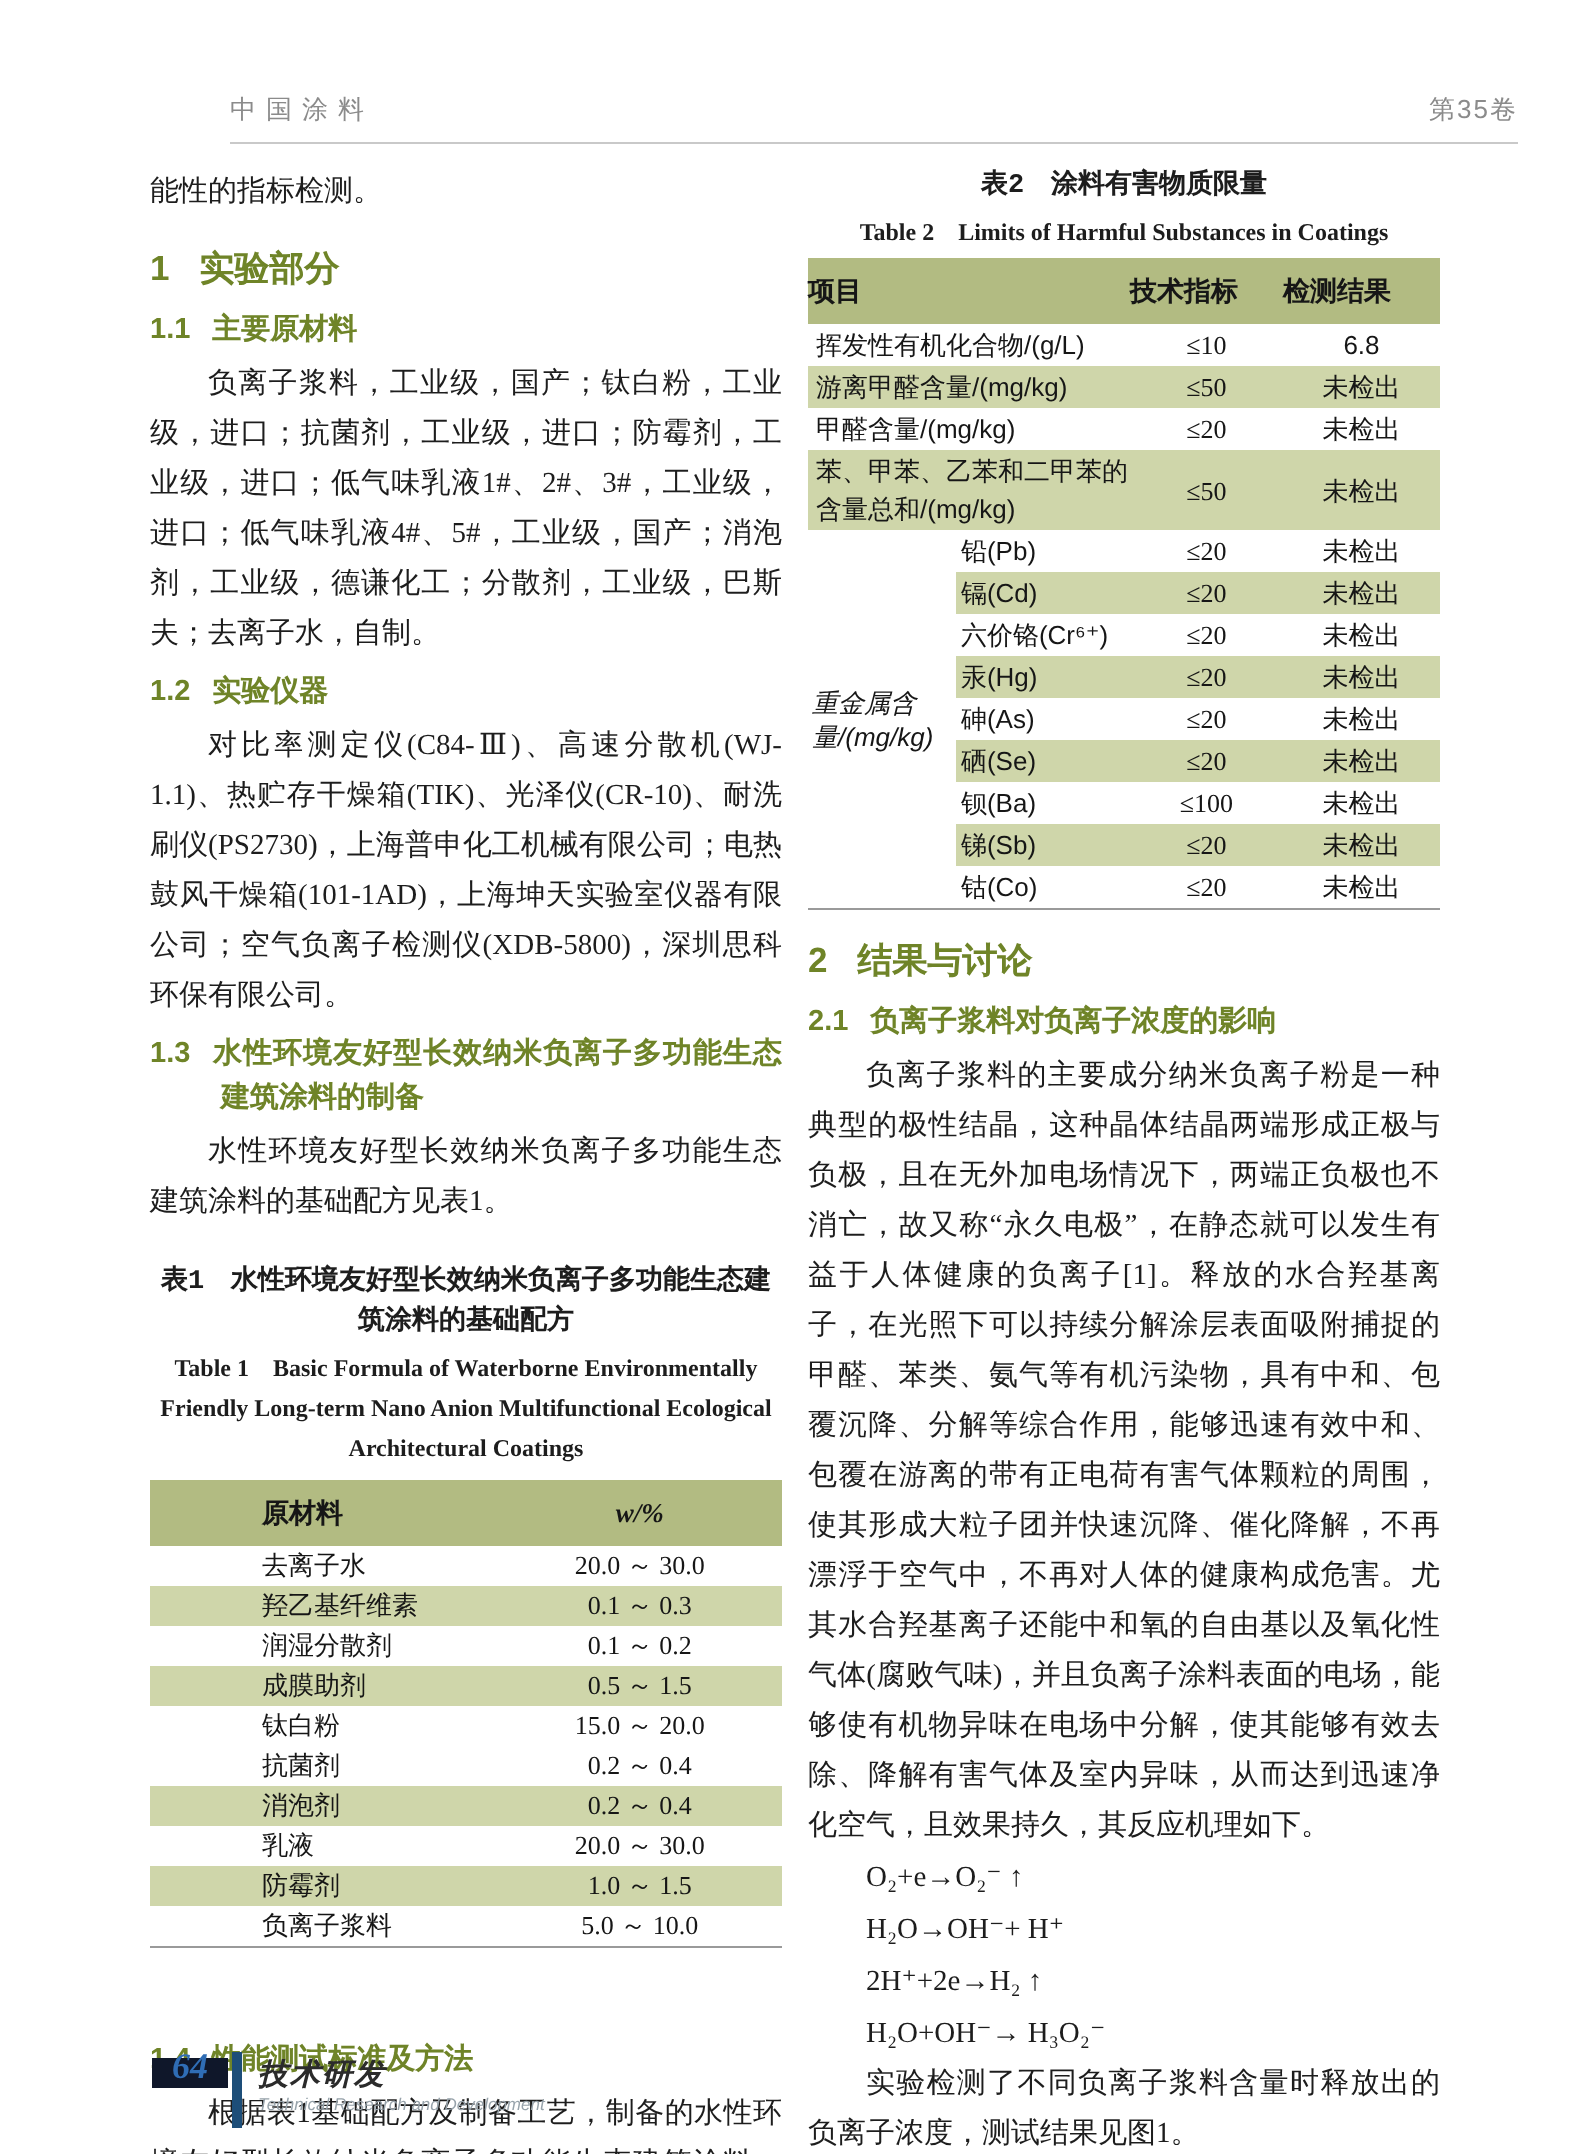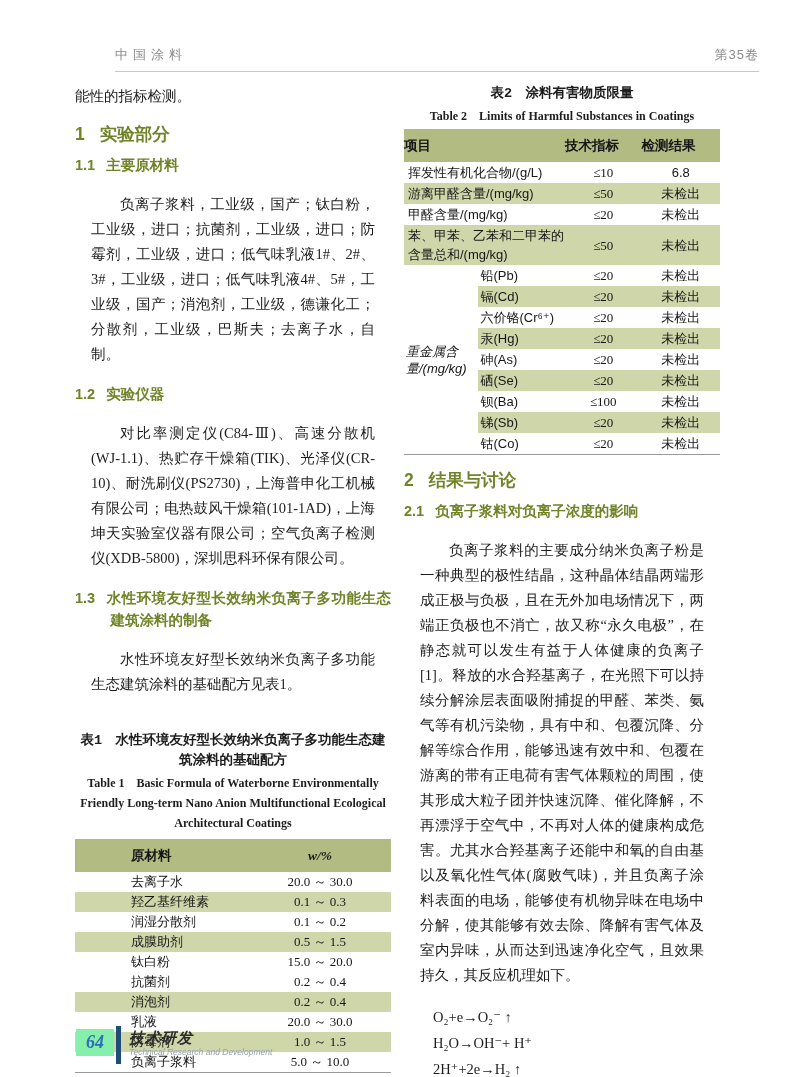--- a/index.html
+++ b/index.html
@@ -11,21 +11,21 @@
              padding-bottom:7px;display:flex;justify-content:space-between;align-items:flex-end;
              color:#8b8b8b;font-size:13px;font-family:"Liberation Sans","DejaVu Sans",sans-serif;margin-left:40px;}
   .jname{letter-spacing:5px;}
   .vol{letter-spacing:1px;}
 
   
   .col{position:absolute;top:84px;width:316px;font-size:14.5px;line-height:25px;text-align:justify;}
   .col-left{left:75px;}
   .col-right{left:404px;}
 
-  p.body{margin:16px;text-indent:2em;}
+  p.body{margin:0;text-indent:2em;}
   p.cont{margin:0;text-indent:0;}
 
   h1.sec{color:#6f8428;font-family:"Liberation Sans","DejaVu Sans",sans-serif;
          font-size:17.5px;font-weight:bold;margin:13px 0 7px;line-height:25px;}
   h1.sec .hnum{margin-right:15px;}
   h2.sub{color:#6f8428;font-family:"Liberation Sans","DejaVu Sans",sans-serif;
          font-size:14.5px;font-weight:bold;margin:5px 0 4px;line-height:22px;}
   h2.sub .hnum{margin-right:11px;}
   h2.hang{padding-left:2.45em;text-indent:-2.45em;}
 
@@ -55,21 +55,21 @@
   .t2 .c-metal{text-align:left;padding-left:2px;}
   .t2 .c-spec,.t2 .c-res{text-align:center;font-family:"Liberation Serif","DejaVu Serif",serif;}
   .t2 .c-res{font-family:"Liberation Sans","DejaVu Sans",sans-serif;}
   .t2 td.group{background:#ffffff;text-align:left;vertical-align:middle;line-height:17px;padding-left:2px;font-style:italic;}
   .w-group{width:74px;} .w-metal{width:86px;} .w-spec{width:76px;} .w-res{width:78px;}
 
   p.eq{margin:0;text-indent:2em;line-height:26px;font-size:14.5px;}
 
   
   .page-foot{position:absolute;left:76px;top:1026px;display:flex;align-items:flex-start;}
-  .pnum-box{width:38px;height:27px;background:#86efac;display:flex;align-items:center;justify-content:center;margin-top:3px;}
+  .pnum-box{width:38px;height:15px;background:#0f172a;display:flex;align-items:flex-end;justify-content:center;margin-top:3px;}
   .pnum{color:#2f6db5;font-style:italic;font-weight:bold;font-size:18px;
         font-family:"Liberation Serif","DejaVu Serif",serif;}
   .fbar{width:5px;height:38px;background:#1d4e79;margin-left:2px;}
   .ftext{margin-left:8px;margin-top:2px;font-family:"Liberation Sans","DejaVu Sans",sans-serif;font-style:italic;}
   .fzh{font-size:15px;font-weight:bold;color:#2b2b2b;line-height:19px;letter-spacing:1px;}
   .fen{font-size:8.5px;color:#97a3ab;line-height:11px;}
   .spacer18{height:18px;} .spacer40{height:40px;}
 </style>
 </head>
 <body>

